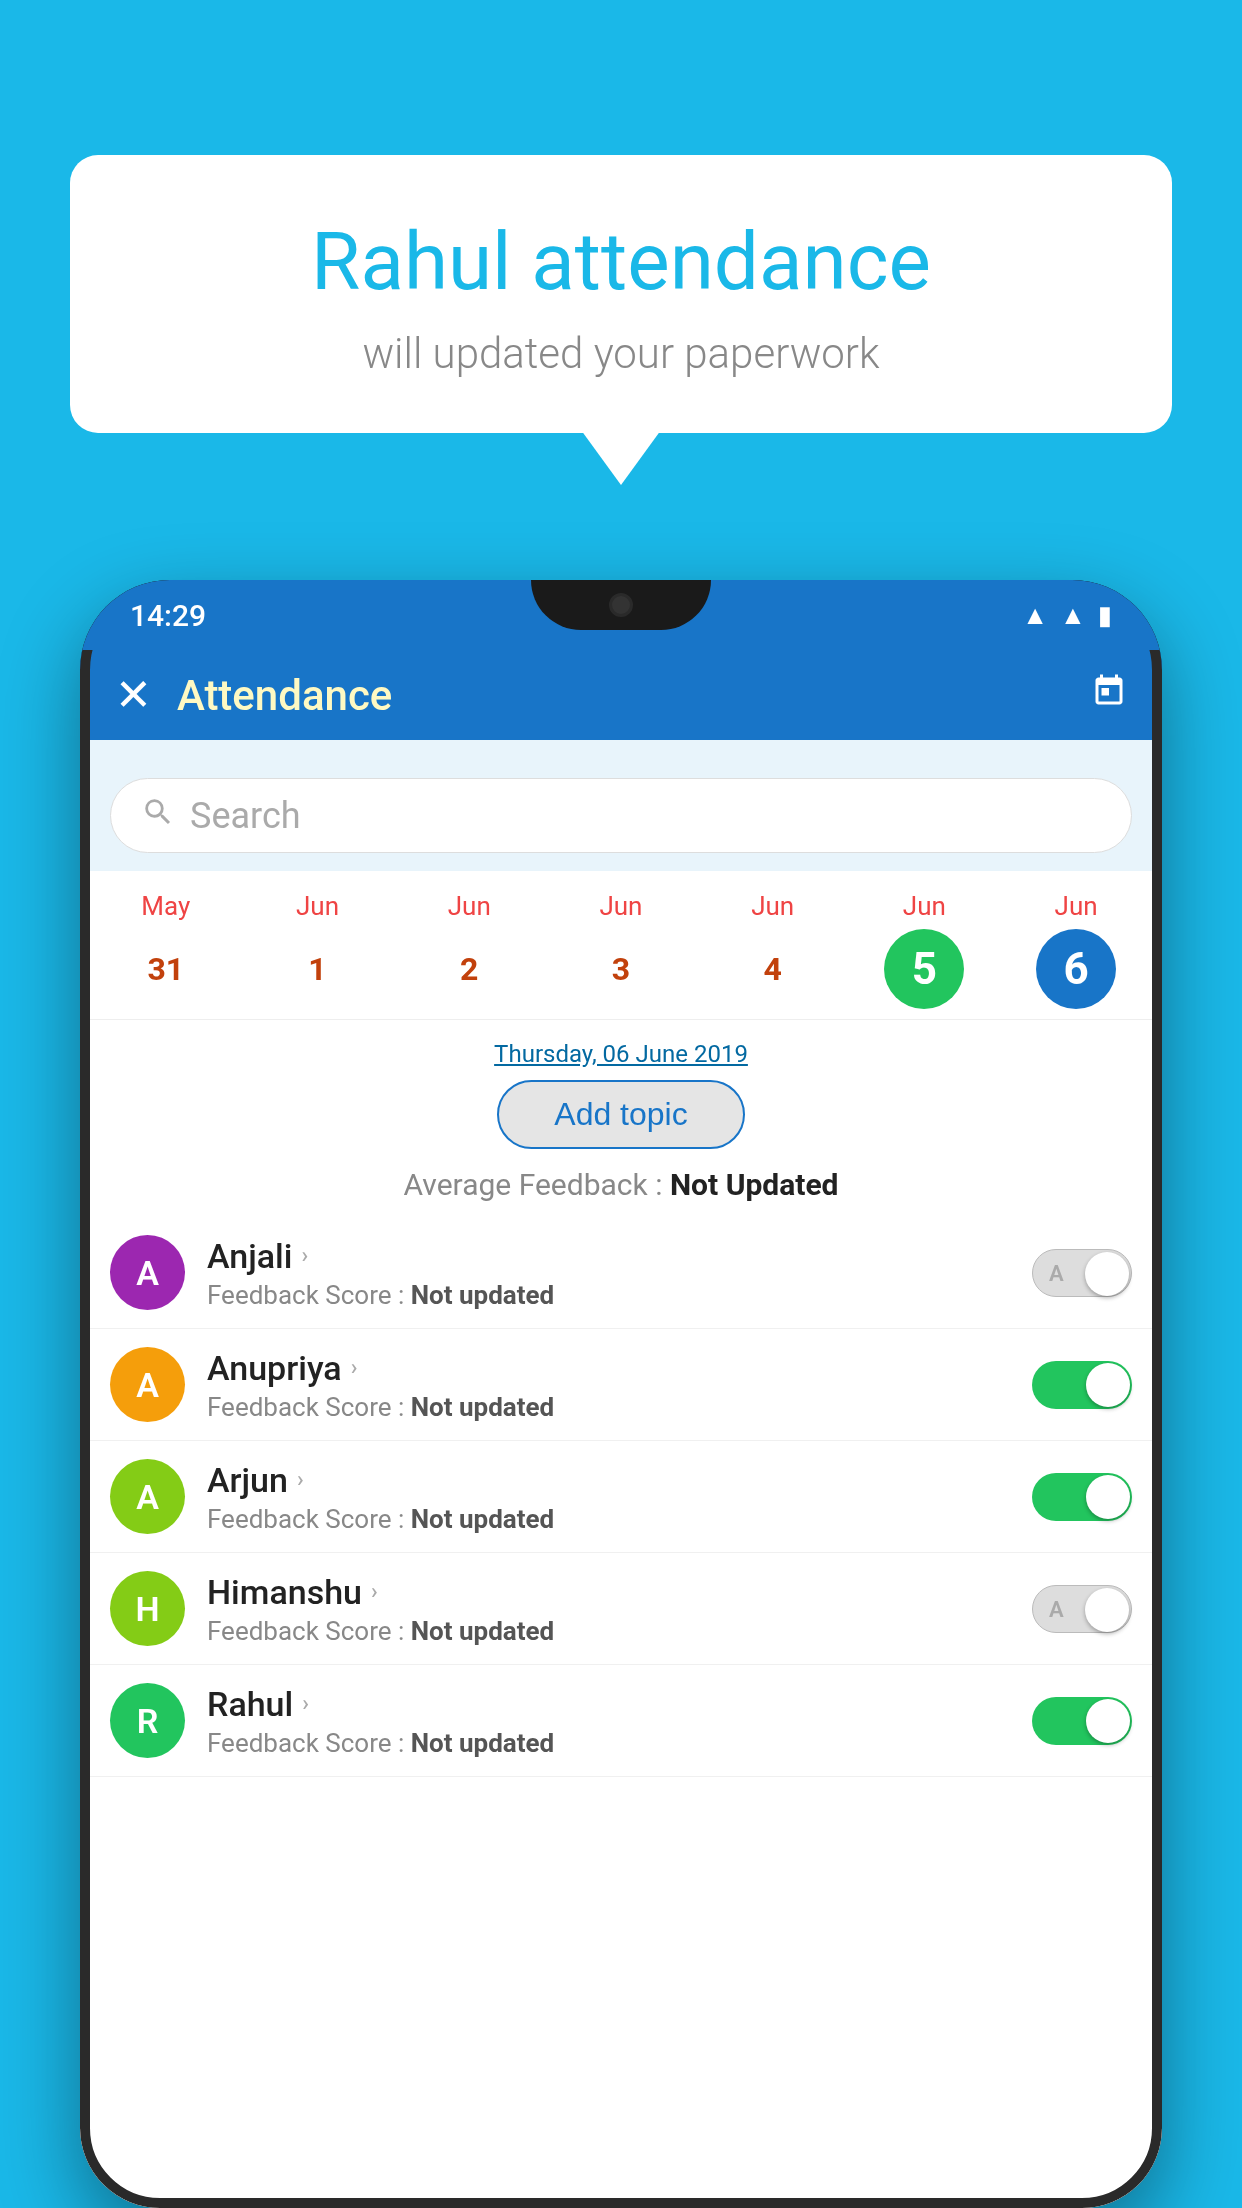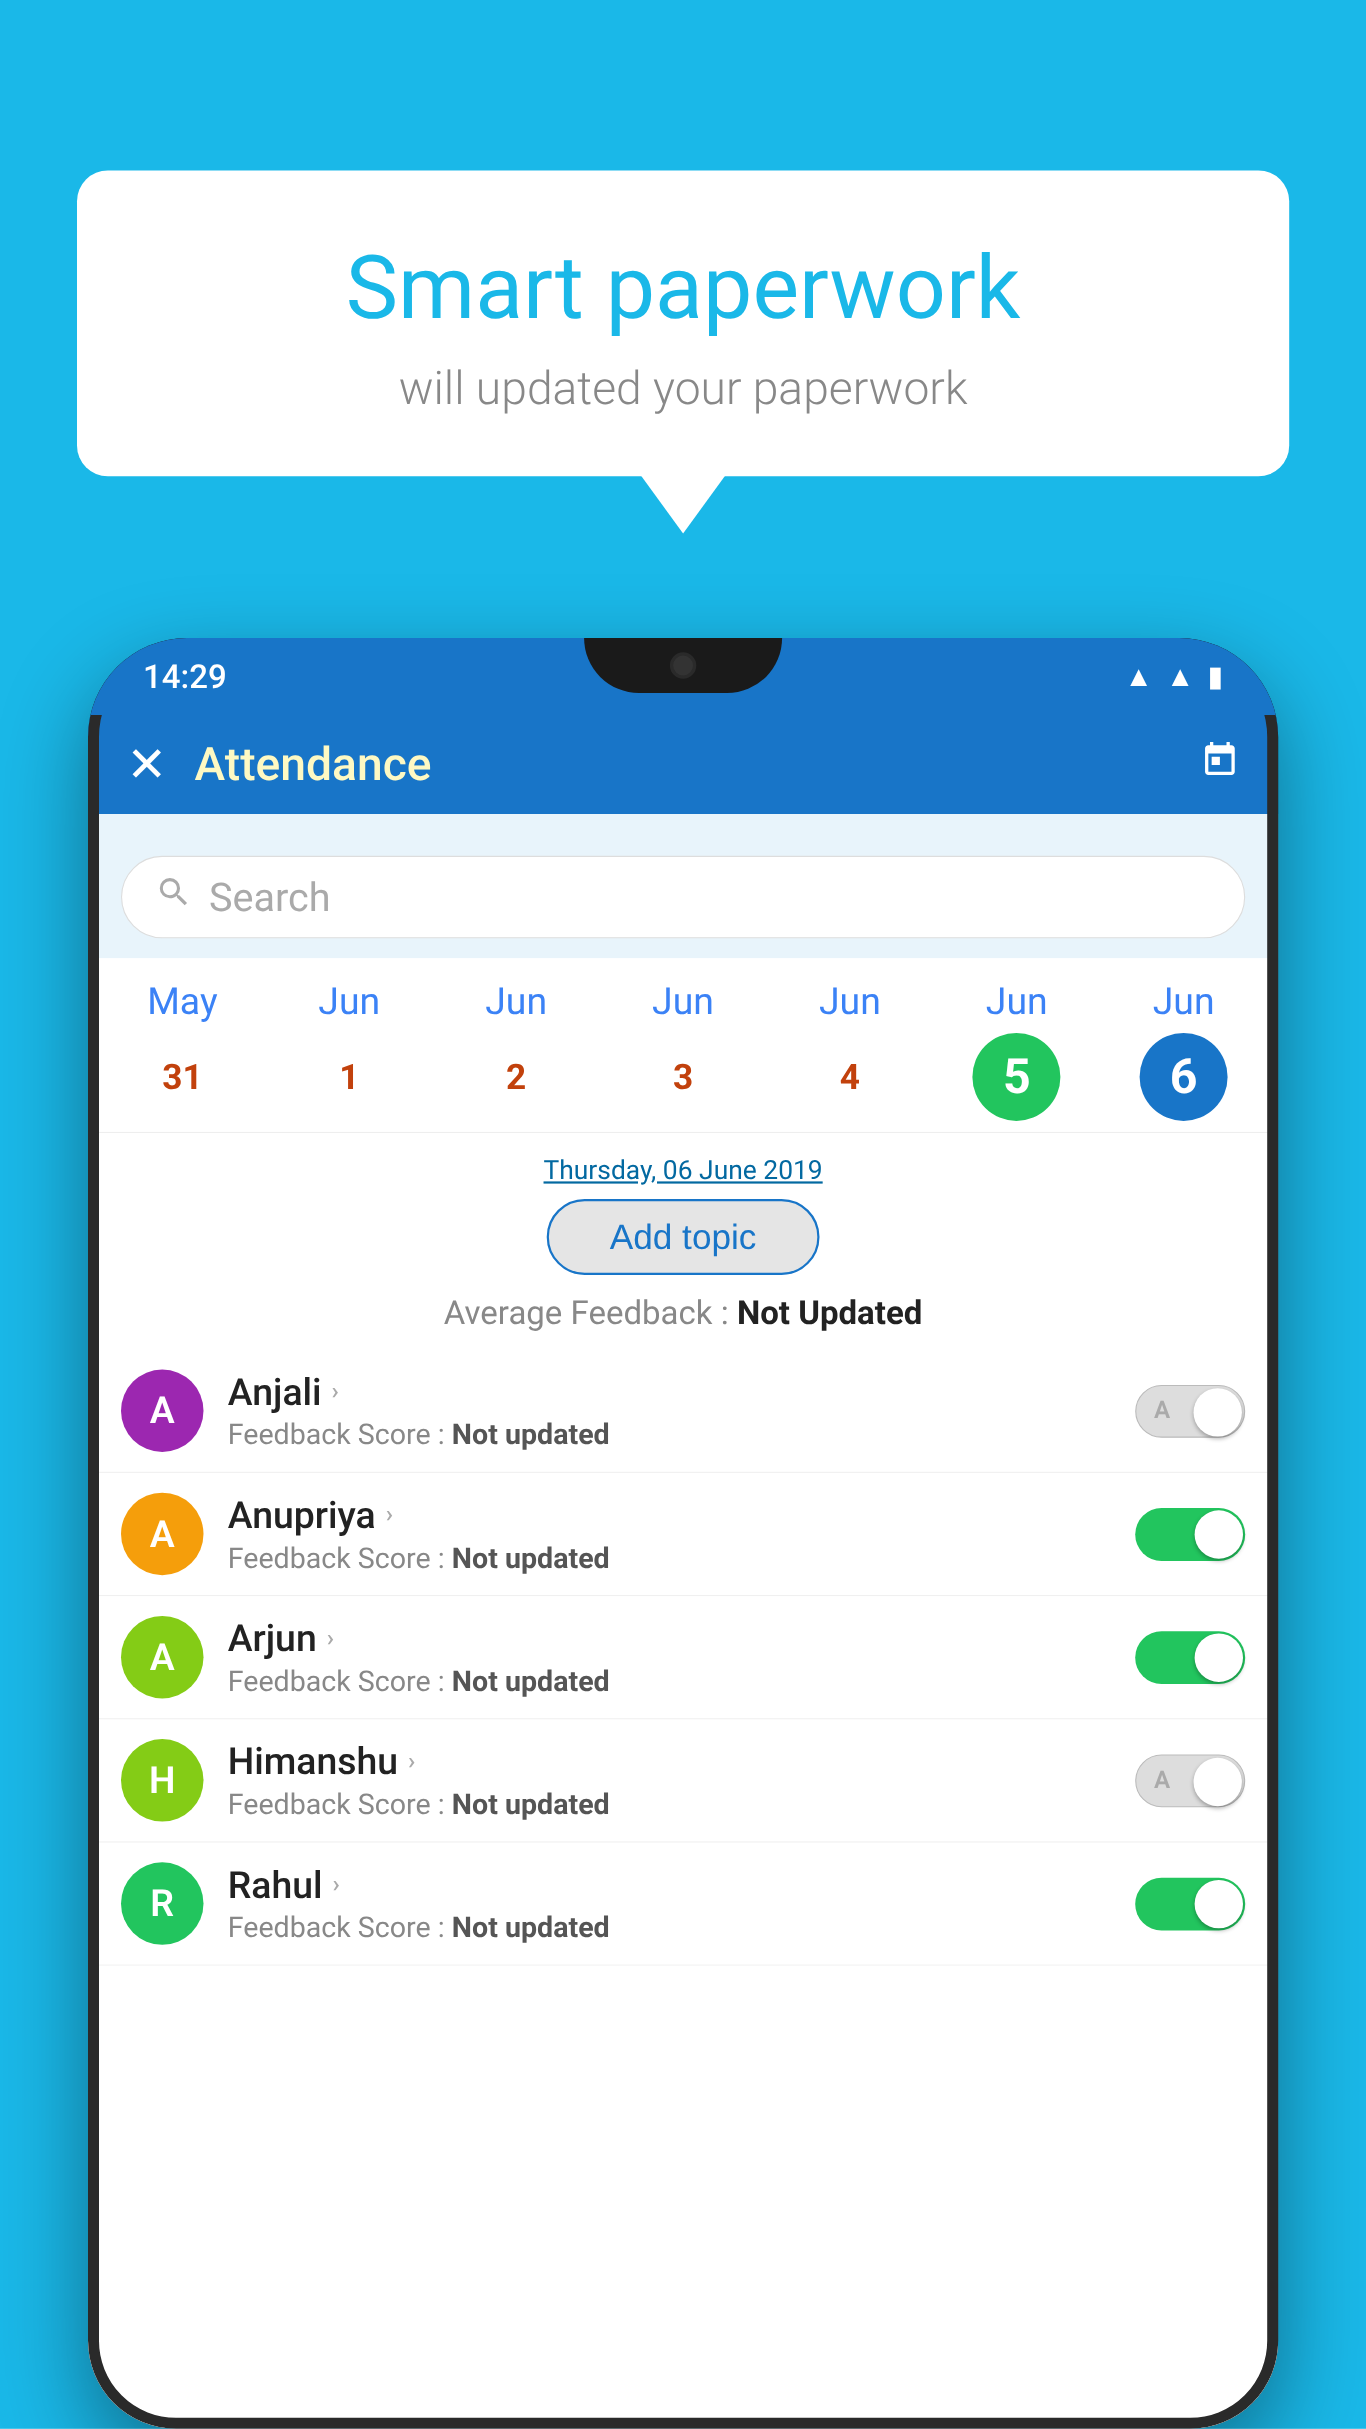--- a/index.html
+++ b/index.html
@@ -183,22 +183,22 @@
       align-items: flex-end;
       border-bottom: 1px solid #eee;
     }
     .cal-day {
       display: flex;
       flex-direction: column;
       align-items: center;
       gap: 8px;
     }
     .cal-month {
-      font-size: 34px;
-      color: #3b82f6;
+      font-size: 26px;
+      color: #ef4444;
       font-weight: 400;
     }
     .cal-num {
       font-size: 32px;
       color: #c2410c;
       font-weight: 700;
       width: 80px;
       height: 80px;
       display: flex;
       align-items: center;
@@ -350,21 +350,21 @@
       top: 0; left: 0; right: 0; bottom: 0;
       border-radius: 90px 90px 80px 80px;
       border: 10px solid #2a2a2a;
       pointer-events: none;
     }
   </style>
 </head>
 <body>
 
 <div class="speech-bubble">
-  <div class="bubble-title">Smart paperwork</div>
+  <div class="bubble-title">Rahul attendance</div>
   <div class="bubble-subtitle">will updated your paperwork</div>
 </div>
 
 <div class="phone-container">
   <div class="phone-frame">
     <div class="phone-outer"></div>
 
     <div class="phone-status-bar">
       <span class="status-time">14:29</span>
       <div class="notch">

